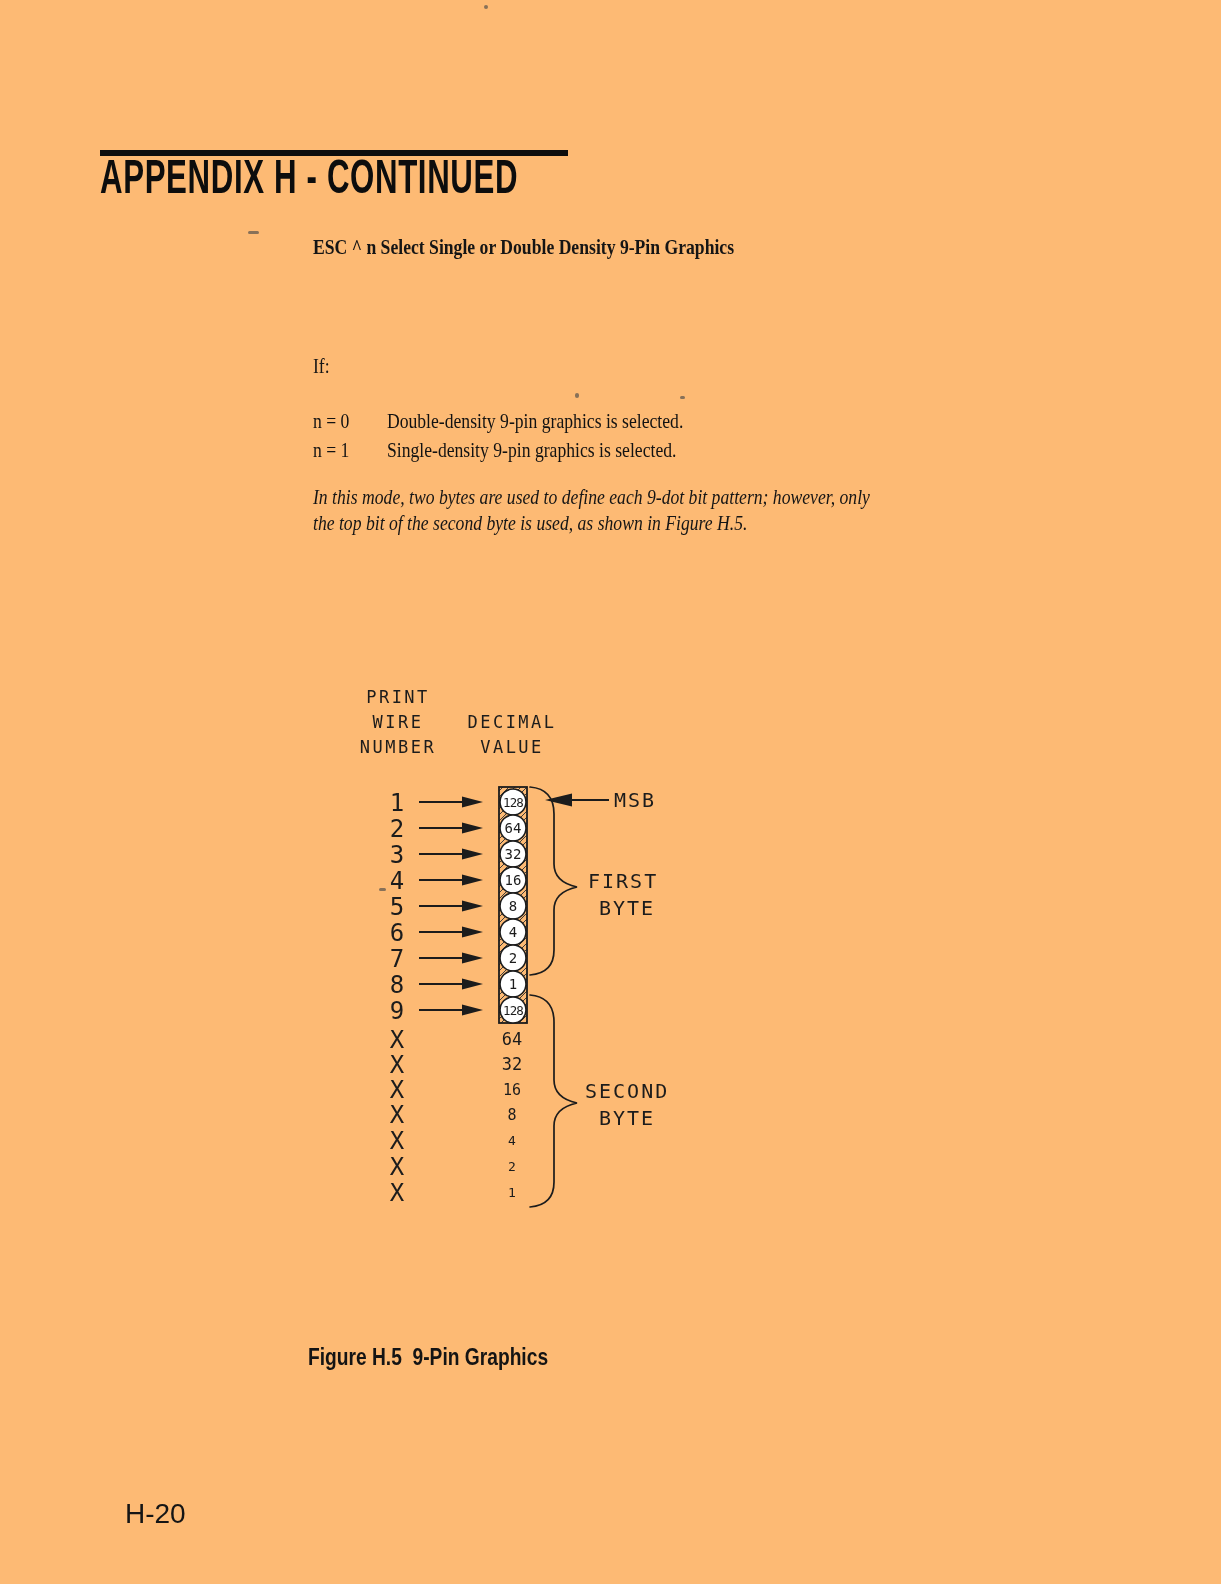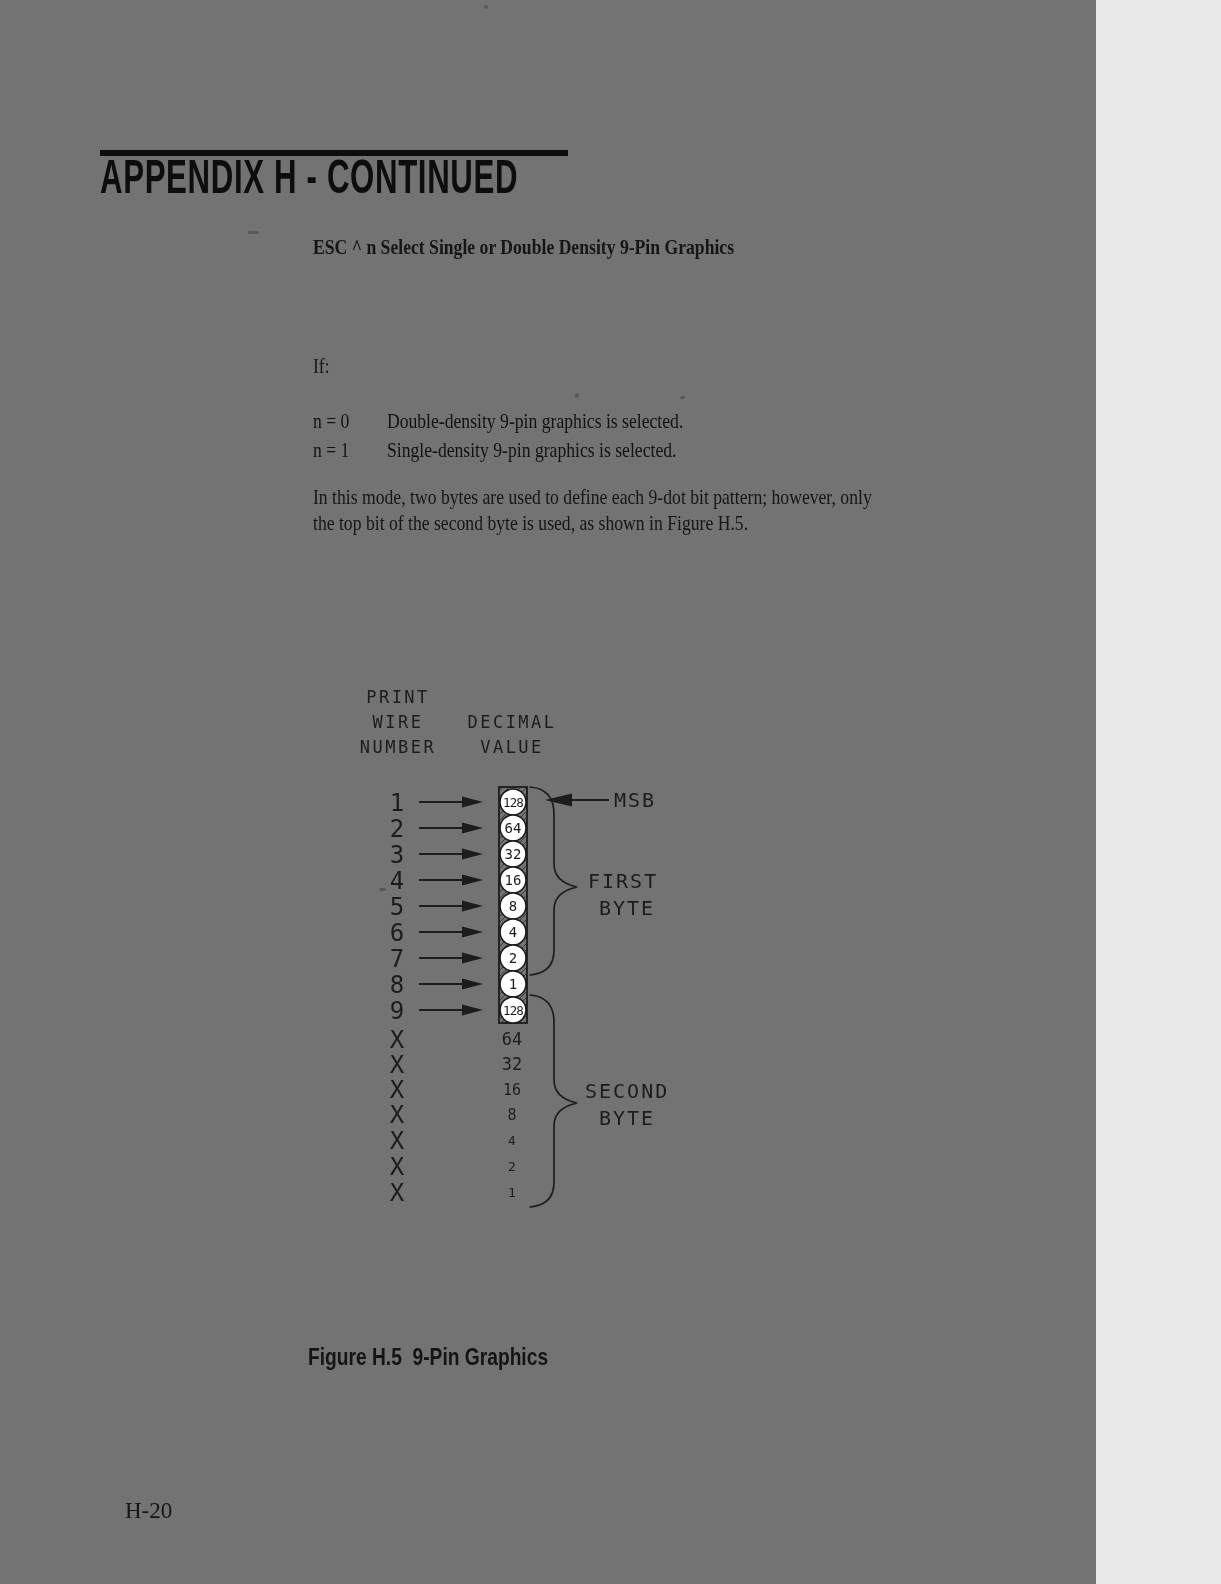--- a/index.html
+++ b/index.html
@@ -1,19 +1,19 @@
 <!DOCTYPE html>
 <html><head>
 <meta charset="utf-8">
 <style>
   html,body{margin:0;padding:0;background:#e8e8e8;}
   .sheet{
     position:relative;
-    width:1096px;height:1584px;
-    background:#737373;
+    width:1221px;height:1584px;
+    background:#fdba74;
     overflow:hidden;
     font-family:"Liberation Serif",serif;
     color:#121212;
   }
   
   .title-rule{position:absolute;left:100px;top:150px;width:468px;height:6px;background:#0d0d0d;}
   .page-title{
     position:absolute;left:100px;top:153px;margin:0;
     font-family:"Liberation Sans",sans-serif;font-weight:700;font-size:48px;line-height:1;
     letter-spacing:1px;white-space:pre;color:#0d0d0d;
@@ -43,21 +43,21 @@
   .pv-sm{font-size:13px;}
   .stroke{stroke:#1c1c1c;fill:none;}
   .fillb{fill:#1c1c1c;stroke:none;}
   
   .fig-caption{
     position:absolute;left:308px;top:1345px;margin:0;
     font-family:"Liberation Sans",sans-serif;font-weight:700;font-size:24px;line-height:1;
     white-space:pre;color:#141414;
     transform:scaleX(0.80);transform-origin:0 0;
   }
-  .page-num{position:absolute;left:125px;top:1498px;font-family:Liberation Serif, serif;font-size:23px;color:#151515;white-space:pre;}
+  .page-num{position:absolute;left:125px;top:1498px;font-family:Liberation Sans, sans-serif;font-size:28px;color:#151515;white-space:pre;}
   
   .art{position:absolute;background:#4a4a4a;opacity:.65;border-radius:2px;}
 </style>
 </head>
 <body>
 
 <div class="sheet">
 
   <div class="title-rule"></div>
   <h1 class="page-title">APPENDIX H - CONTINUED</h1>
@@ -69,21 +69,21 @@
 
   <div class="cond-row" style="top:409px;">
     <span class="term">n = 0</span>
     <span class="desc">Double-density 9-pin graphics is selected.</span>
   </div>
   <div class="cond-row" style="top:438px;">
     <span class="term">n = 1</span>
     <span class="desc">Single-density 9-pin graphics is selected.</span>
   </div>
 
-  <div class="abs" style="left:313px;top:484px;">
+  <div class="abs" style="left:313px;top:484px;font-style:italic;">
     <div class="serif-line">In this mode, two bytes are used to define each 9-dot bit pattern; however, only</div>
     <div class="serif-line">the top bit of the second byte is used, as shown in Figure H.5.</div>
   </div>
 
   <svg class="figure-svg" width="420" height="560" viewBox="340 660 420 560">
     <defs>
       <pattern id="hatch" patternUnits="userSpaceOnUse" width="6" height="6">
         <path d="M-1,7 L7,-1" stroke="#3c3c3c" stroke-width="1"></path>
         <path d="M-1,1 L1,-1" stroke="#3c3c3c" stroke-width="1"></path>
       </pattern>

